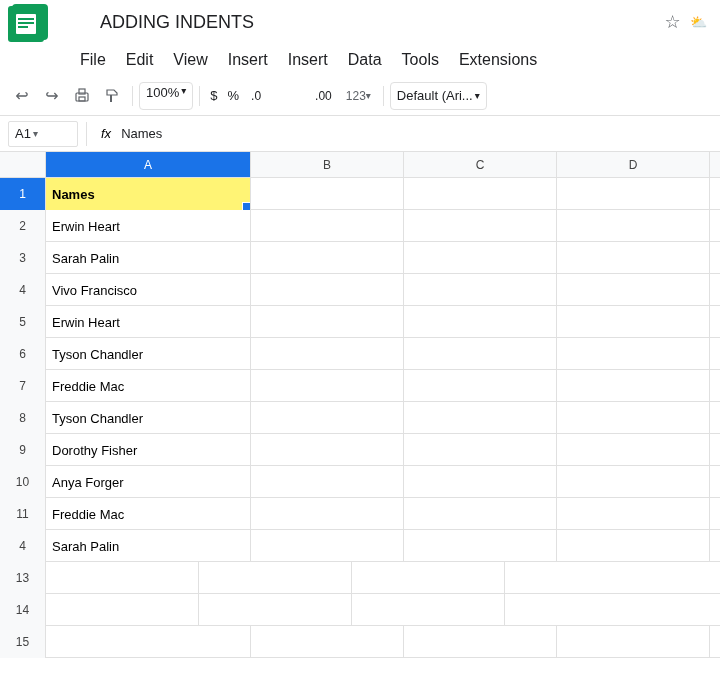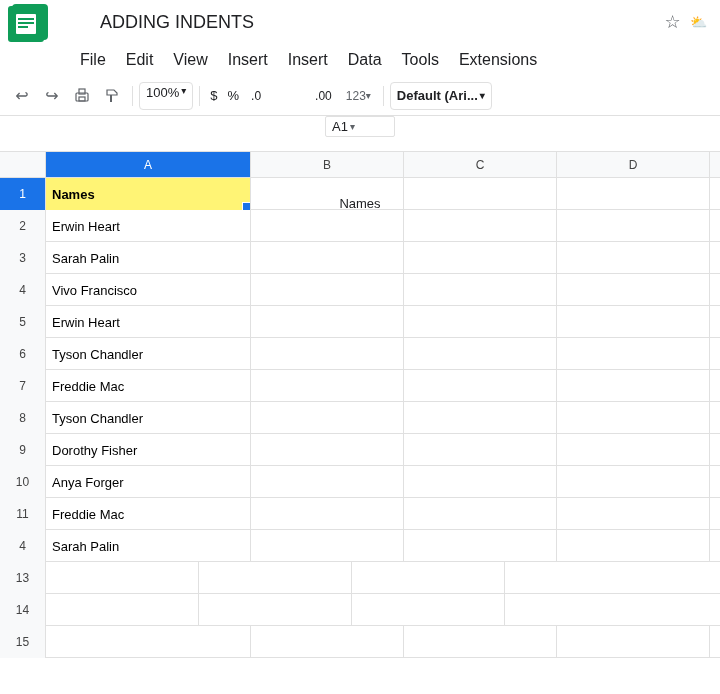--- a/index.html
+++ b/index.html
@@ -75,32 +75,31 @@
       border: 1px solid #e0e0e0; border-radius: 4px;
       padding: 2px 6px; cursor: pointer; font-size: 13px; color: #202124;
       height: 28px;
     }
     .toolbar-currency { font-size: 13px; color: #202124; padding: 4px 4px; }
     .toolbar-pct { font-size: 13px; color: #202124; padding: 4px 4px; }
     .toolbar-num { font-size: 13px; color: #202124; padding: 4px 6px; }
     .font-selector {
       border: 1px solid #e0e0e0; border-radius: 4px;
       padding: 2px 6px; font-size: 13px; color: #202124;
-      height: 28px; display: flex; align-items: center; gap: 2px; cursor: pointer; font-weight: bold;
+      height: 28px; display: flex; align-items: center; gap: 2px; cursor: pointer;
     }
 
     
     .formula-bar {
       display: flex;
       align-items: center;
       height: 36px;
       border-bottom: 1px solid #e0e0e0;
       padding: 0 8px;
       gap: 4px;
-      flex-direction: column;
     }
     .cell-ref {
       display: flex; align-items: center; gap: 2px;
       min-width: 70px;
       border: 1px solid #e0e0e0; border-radius: 2px;
       padding: 2px 6px; font-size: 13px; color: #202124;
       height: 26px;
     }
     .formula-divider { width: 1px; height: 24px; background: #e0e0e0; margin: 0 4px; }
     .fx-label { font-size: 13px; color: #000000; font-style: italic; margin: 16px 6px; }

